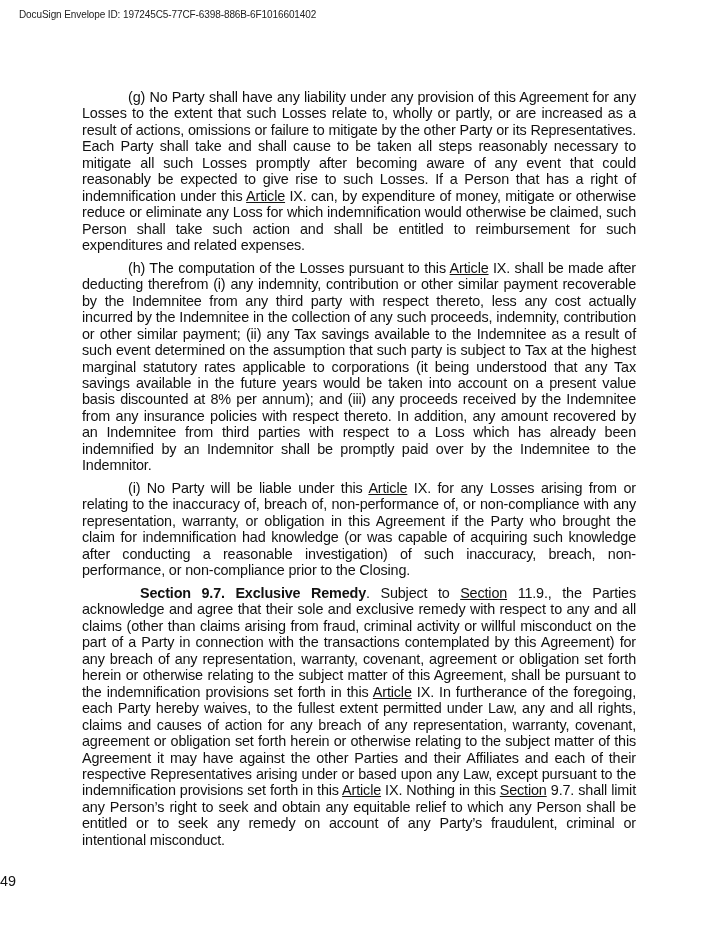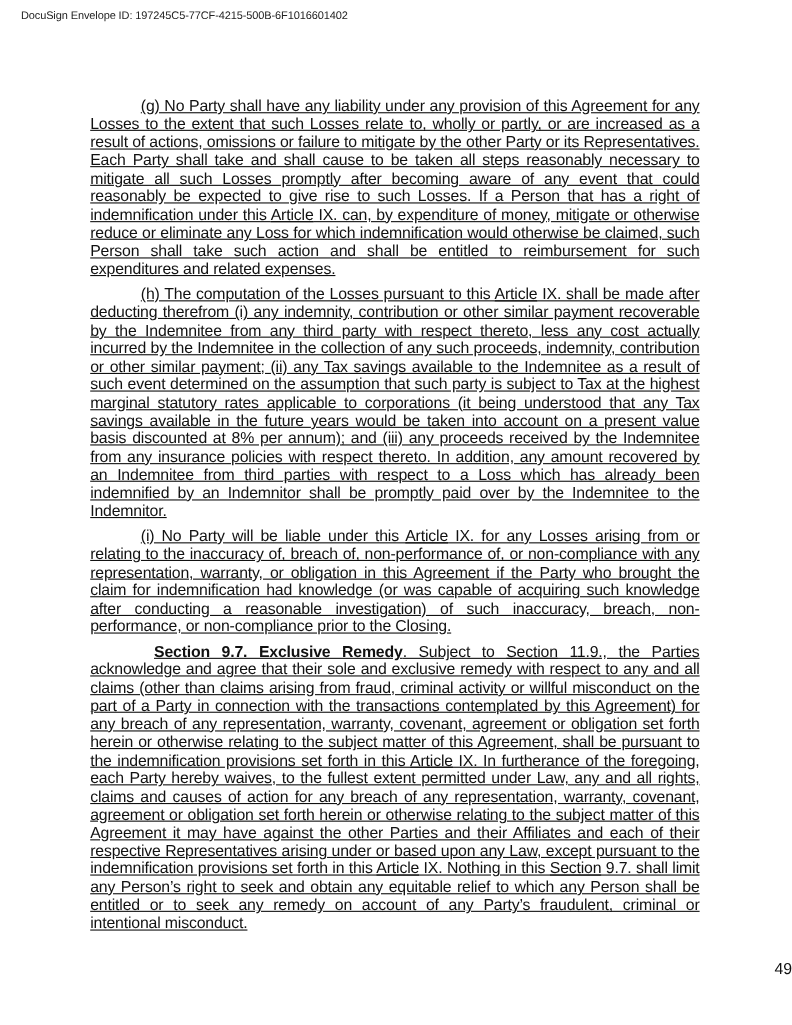--- a/index.html
+++ b/index.html
@@ -7,34 +7,34 @@
       width: 720px; height: 932px; position: relative; overflow: hidden;
       font-family: "Liberation Sans", sans-serif; color: #111111;
     }
     .envelope {
       position: absolute; left: 19px; top: 9px;
       font-size: 10px; color: #222; letter-spacing: -0.1px;
     }
     .page-body {
       position: absolute; left: 82px; top: 89px; width: 554px;
       font-size: 14.4px; line-height: 16.45px;
-      text-align: justify; letter-spacing: -0.15px; text-decoration: underline;
+      text-align: justify; letter-spacing: -0.15px;
     }
     .para { margin: 0 0 6.3px 0; text-indent: 46px; }
     .u { text-decoration: underline; text-underline-offset: 1px; }
     .b { font-weight: bold; margin-left: 12px; }
     .page-number {
       position: absolute; left: 0; width: 720px; top: 873px;
-      text-align: right; font-size: 14.4px;
+      text-align: left; font-size: 14.4px;
     }
   </style>
 </head>
 <body>
 
-<div class="envelope">DocuSign Envelope ID: 197245C5-77CF-4215-500B-6F1016601402</div>
+<div class="envelope">DocuSign Envelope ID: 197245C5-77CF-6398-886B-6F1016601402</div>
 
 <div class="page-body">
   <p class="para"><span>(g) No Party shall have any liability under any provision of this Agreement for any Losses to the extent that such Losses relate to, wholly or partly, or are increased as a result of actions, omissions or failure to mitigate by the other Party or its Representatives. Each Party shall take and shall cause to be taken all steps reasonably necessary to mitigate all such Losses promptly after becoming aware of any event that could reasonably be expected to give rise to such Losses. If a Person that has a right of indemnification under this </span><span class="u">Article</span><span> IX. can, by expenditure of money, mitigate or otherwise reduce or eliminate any Loss for which indemnification would otherwise be claimed, such Person shall take such action and shall be entitled to reimbursement for such expenditures and related expenses.</span></p>
 
   <p class="para"><span>(h) The computation of the Losses pursuant to this </span><span class="u">Article</span><span> IX. shall be made after deducting therefrom (i) any indemnity, contribution or other similar payment recoverable by the Indemnitee from any third party with respect thereto, less any cost actually incurred by the Indemnitee in the collection of any such proceeds, indemnity, contribution or other similar payment; (ii) any Tax savings available to the Indemnitee as a result of such event determined on the assumption that such party is subject to Tax at the highest marginal statutory rates applicable to corporations (it being understood that any Tax savings available in the future years would be taken into account on a present value basis discounted at 8% per annum); and (iii) any proceeds received by the Indemnitee from any insurance policies with respect thereto. In addition, any amount recovered by an Indemnitee from third parties with respect to a Loss which has already been indemnified by an Indemnitor shall be promptly paid over by the Indemnitee to the Indemnitor.</span></p>
 
   <p class="para"><span>(i) No Party will be liable under this </span><span class="u">Article</span><span> IX. for any Losses arising from or relating to the inaccuracy of, breach of, non-performance of, or non-compliance with any representation, warranty, or obligation in this Agreement if the Party who brought the claim for indemnification had knowledge (or was capable of acquiring such knowledge after conducting a reasonable investigation) of such inaccuracy, breach, non-performance, or non-compliance prior to the Closing.</span></p>
 
   <p class="para"><span class="b">Section 9.7. Exclusive Remedy</span><span>. Subject to </span><span class="u">Section</span><span> 11.9., the Parties acknowledge and agree that their sole and exclusive remedy with respect to any and all claims (other than claims arising from fraud, criminal activity or willful misconduct on the part of a Party in connection with the transactions contemplated by this Agreement) for any breach of any representation, warranty, covenant, agreement or obligation set forth herein or otherwise relating to the subject matter of this Agreement, shall be pursuant to the indemnification provisions set forth in this </span><span class="u">Article</span><span> IX. In furtherance of the foregoing, each Party hereby waives, to the fullest extent permitted under Law, any and all rights, claims and causes of action for any breach of any representation, warranty, covenant, agreement or obligation set forth herein or otherwise relating to the subject matter of this Agreement it may have against the other Parties and their Affiliates and each of their respective Representatives arising under or based upon any Law, except pursuant to the indemnification provisions set forth in this </span><span class="u">Article</span><span> IX. Nothing in this </span><span class="u">Section</span><span> 9.7. shall limit any Person’s right to seek and obtain any equitable relief to which any Person shall be entitled or to seek any remedy on account of any Party’s fraudulent, criminal or intentional misconduct.</span></p>
 </div>

